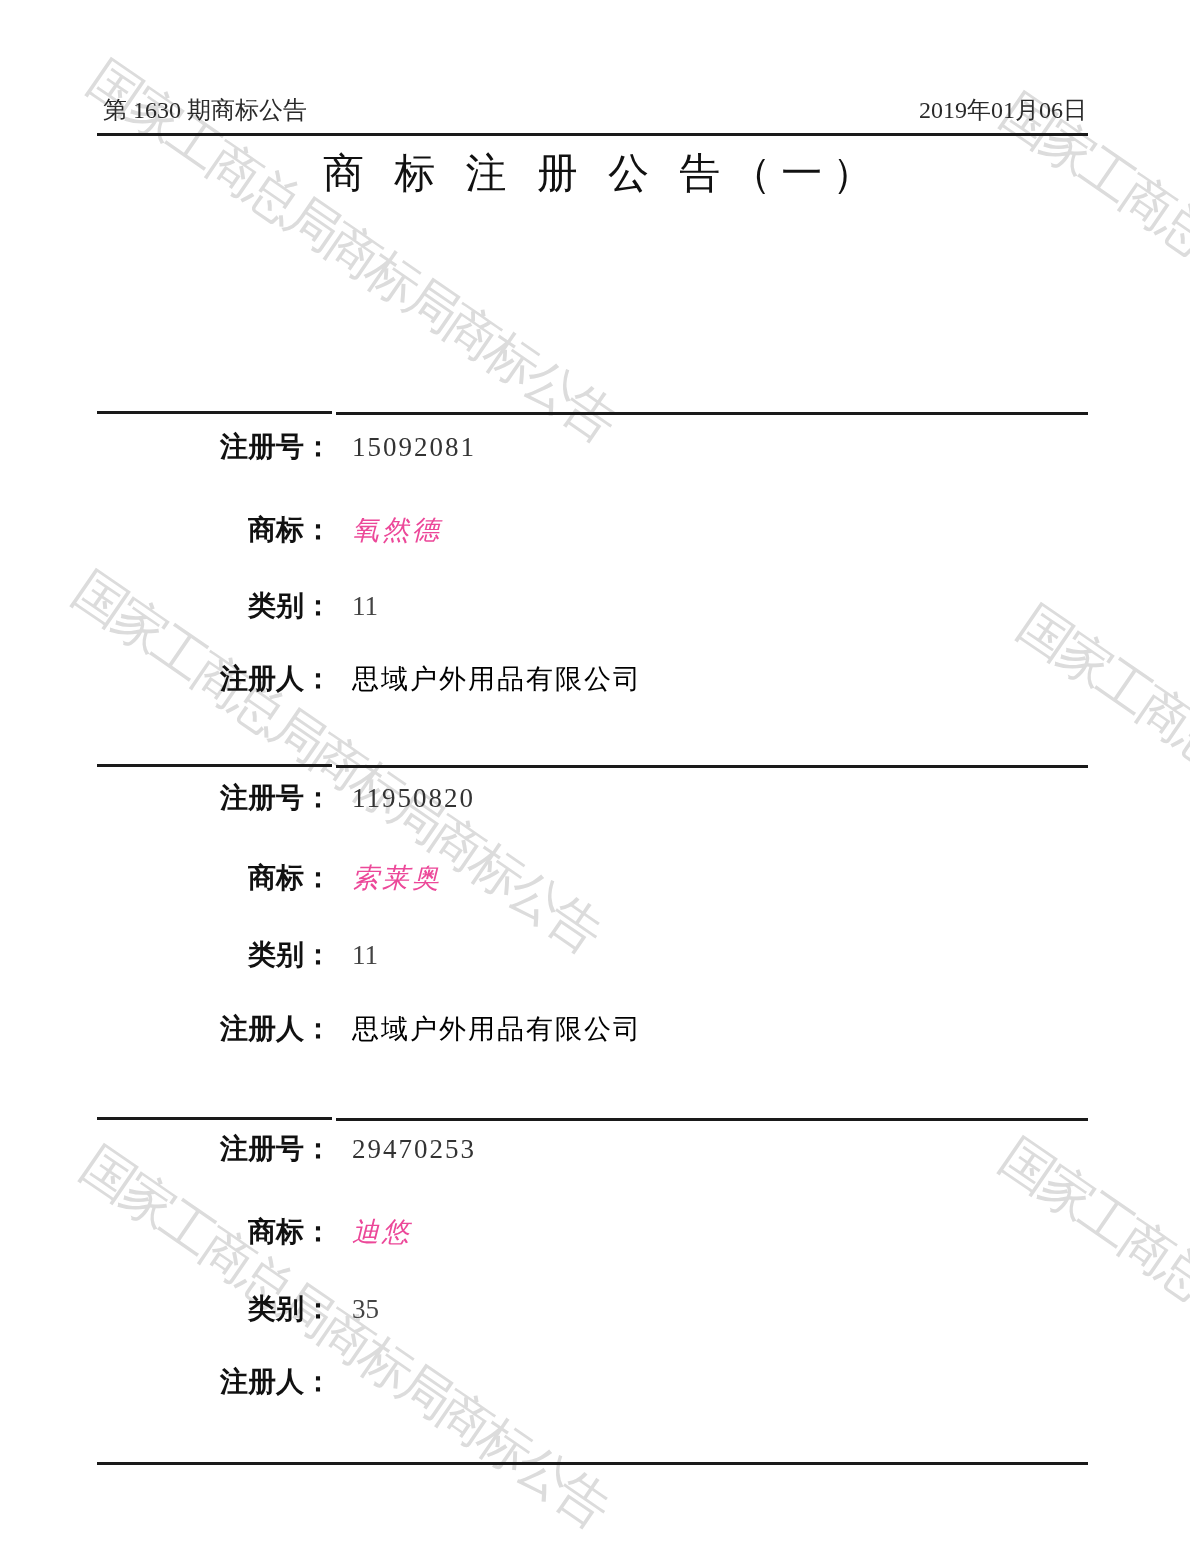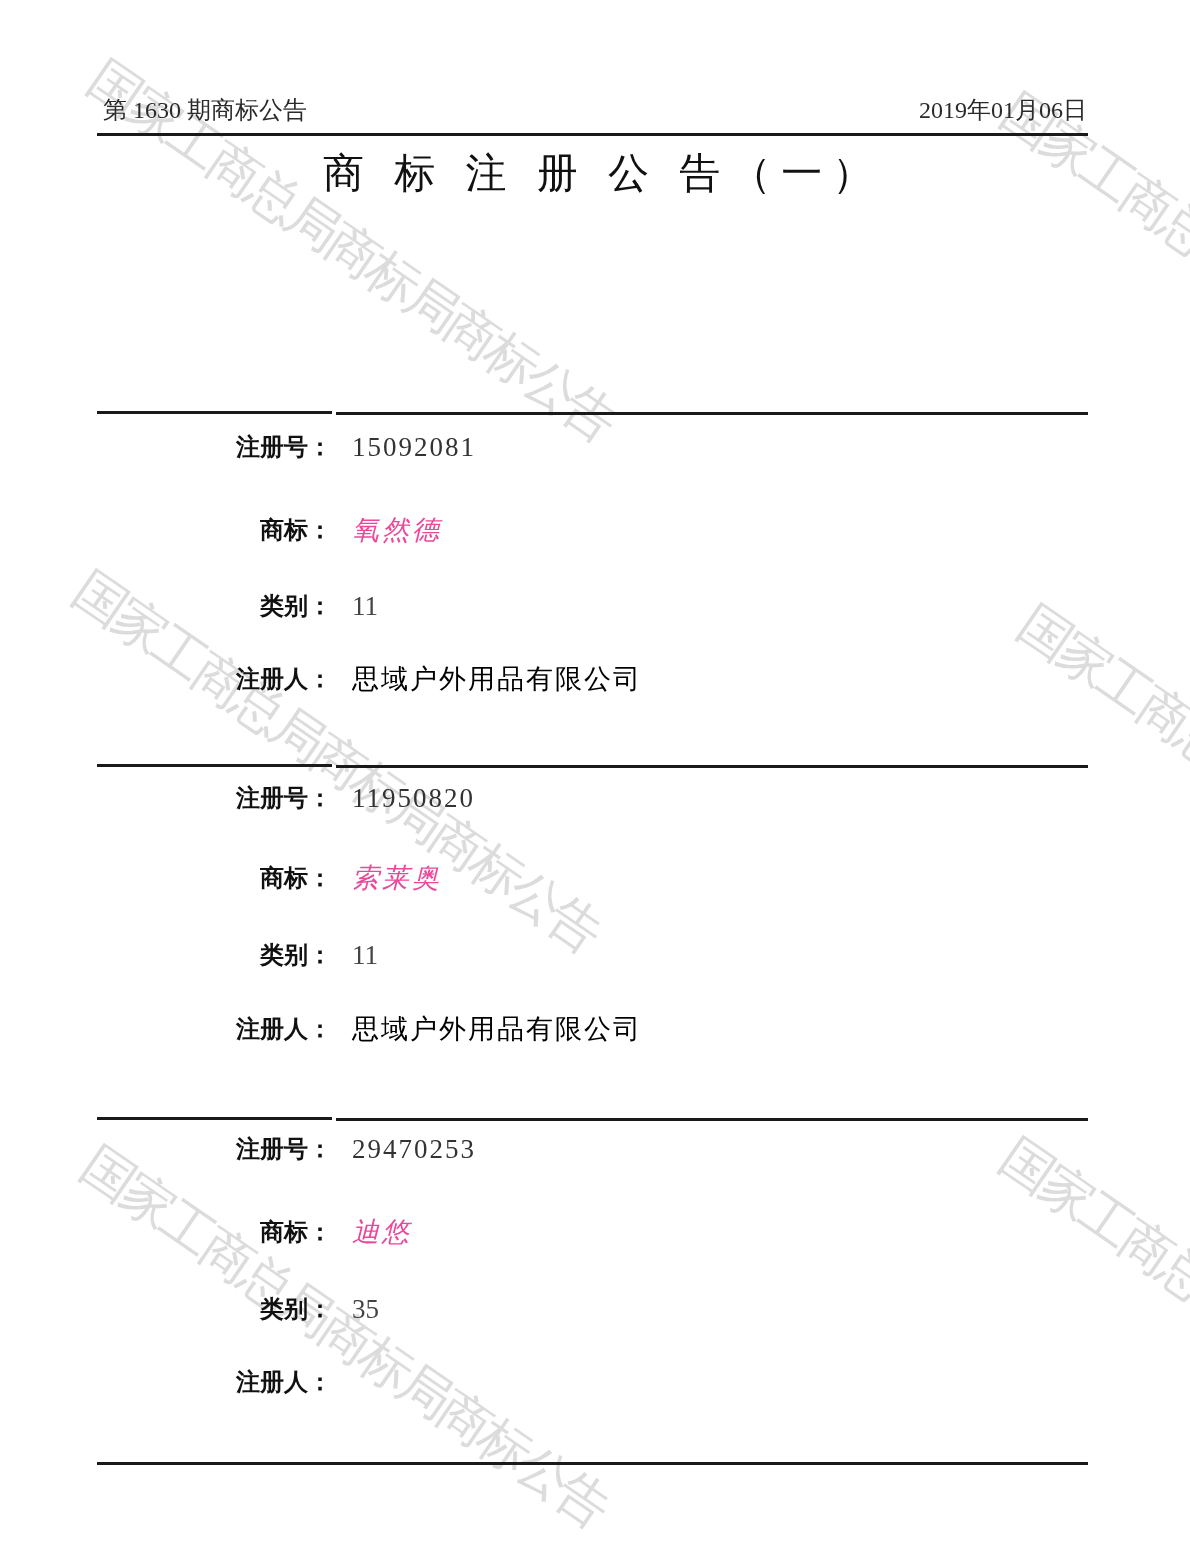--- a/index.html
+++ b/index.html
@@ -41,21 +41,21 @@
     font-size:29px;line-height:52px;font-weight:bold;
     text-align:justify;text-indent:2em;color:#161616;margin:0;
   }
   
   .sep{position:absolute;left:0;top:0;width:100%;height:4px;}
   .sep .seg-l{position:absolute;left:97px;width:235px;height:3px;background:#1a1a1a;top:0;}
   .sep .seg-r{position:absolute;left:336px;width:752px;height:3px;background:#1a1a1a;top:1px;}
   .row{position:absolute;left:0;width:100%;height:34px;line-height:34px;}
   .row .lbl{
     position:absolute;left:95px;width:237px;text-align:right;
-    font-size:24px;font-weight:bold;color:#111;
+    font-size:28px;font-weight:bold;color:#111;
   }
   .row .val{position:absolute;left:352px;font-size:27px;}
   .val-reg{color:#333333;letter-spacing:2px;}
   .val-tm{color:#ec4899;letter-spacing:3px;font-style:italic;}
   .val-cat{color:#444444;}
   .val-owner{color:#000000;letter-spacing:2px;}
 </style>
 </head>
 <body>
 

